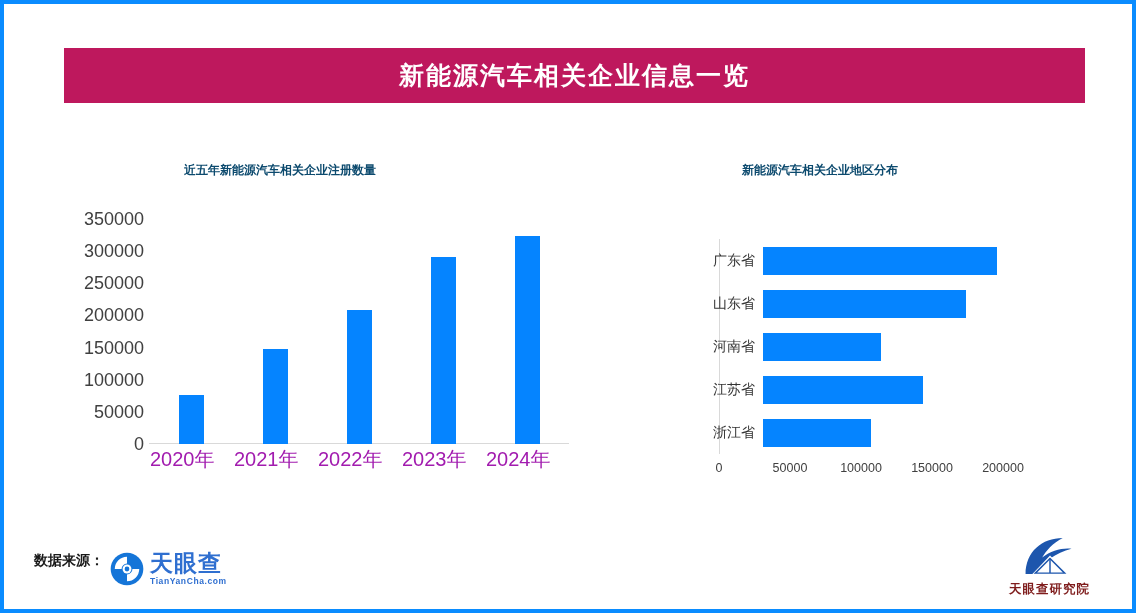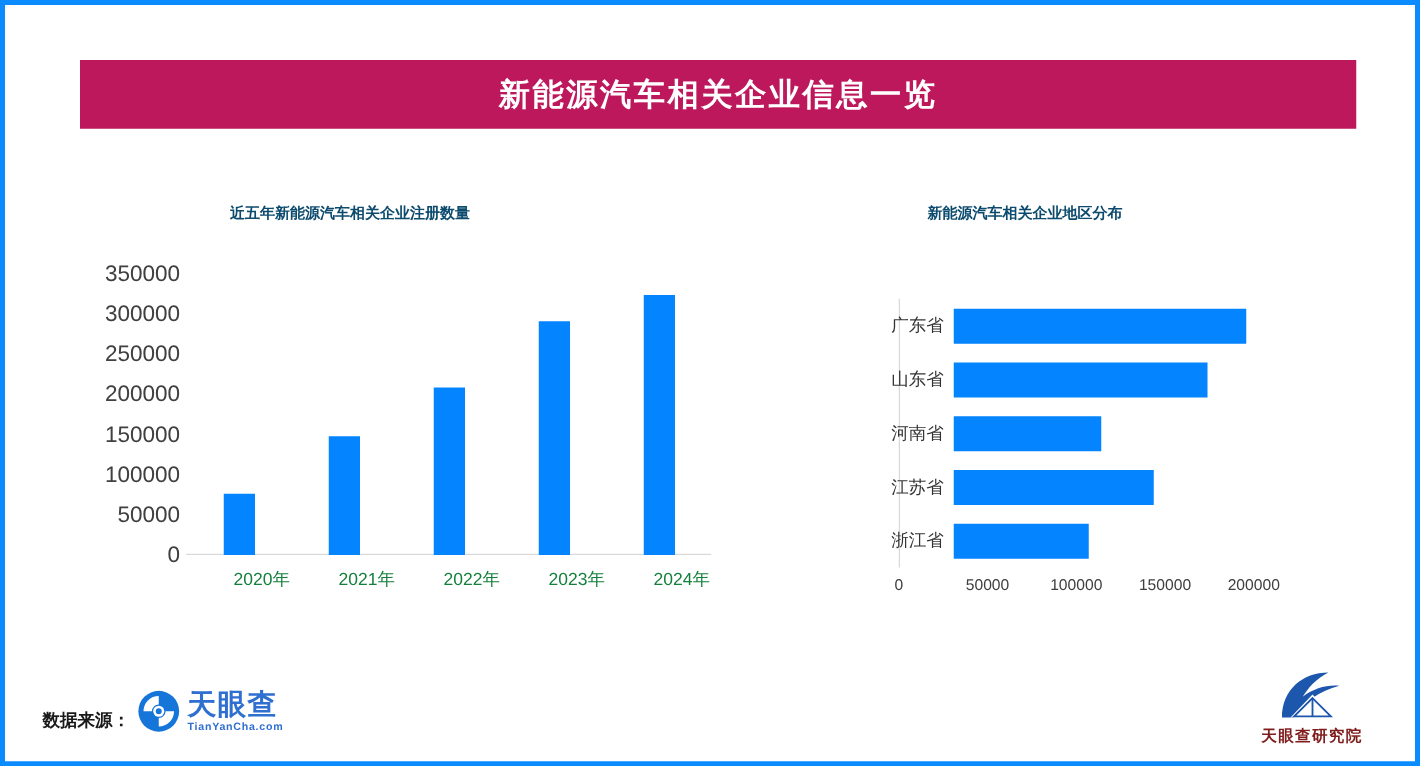--- a/index.html
+++ b/index.html
@@ -62,22 +62,22 @@
   .v-barwrap{
     width:82px;display:flex;flex-direction:column;align-items:center;
     justify-content:flex-end;height:100%;
   }
   .v-bar{width:25px;background:#0584ff;}
   .v-xlabels{
     position:absolute;left:0;bottom:-14px;width:420px;
     display:flex;justify-content:space-around;
   }
   .v-xlabel{
-    width:82px;text-align:right;
-    font-size:14px;color:#15803d;
+    width:82px;text-align:left;
+    font-size:20px;color:#a21caf;
   }
 
   
   .hchart{
     position:absolute;left:95px;top:95px;width:300px;height:230px;
   }
   .h-axisline{
     position:absolute;left:0;top:0;width:1px;height:215px;background:#d9d9d9;
   }
   .h-rows{
@@ -96,21 +96,21 @@
   .h-xlabel{
     position:absolute;top:0;
     font-size:12.5px;color:#404040;
     transform:translateX(-50%);
     white-space:nowrap;
   }
 
   
   .footer-left{
     position:absolute;left:30px;top:548px;
-    display:flex;align-items:flex-end;
+    display:flex;align-items:flex-start;
   }
   .footer-src-text{
     font-size:14px;color:#1a1a1a;font-weight:bold;margin-right:6px;
   }
   .tyc-logo{display:flex;align-items:center;}
   .tyc-mark{width:34px;height:34px;margin-right:6px;}
   .tyc-wordmark{display:flex;flex-direction:column;line-height:1;}
   .tyc-cn{
     font-size:23px;font-weight:bold;color:#2f6fd0;letter-spacing:1px;
   }

